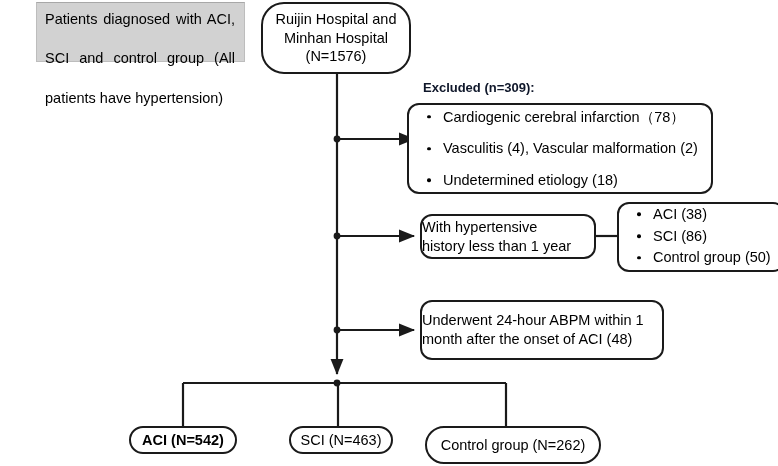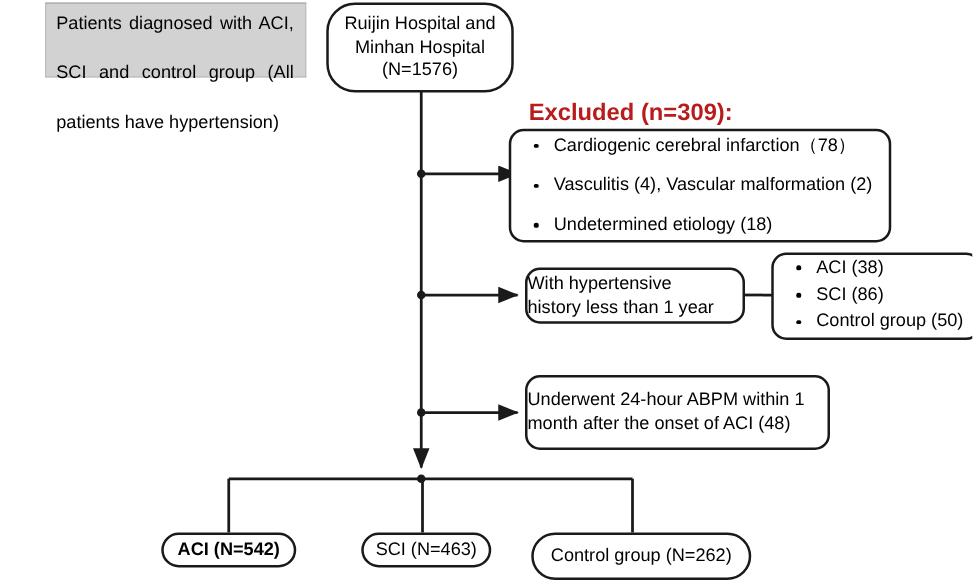--- a/index.html
+++ b/index.html
@@ -60,24 +60,24 @@
     content: "";
     display: inline-block;
     width: 100%;
   }
   .gray-note .lastline {
     display: block;
     text-align: left;
   }
   .hdr-label {
     position: absolute;
-    font-size: 19px;
+    font-size: 13px;
     font-weight: bold;
     white-space: nowrap;
-    color: #b91c1c;
+    color: #0f172a;
   }
   .bullet-list {
     list-style: none;
     margin: 0;
     padding: 0;
     width: 100%;
   }
   .bullet-list li {
     position: relative;
     padding-left: 26px;

